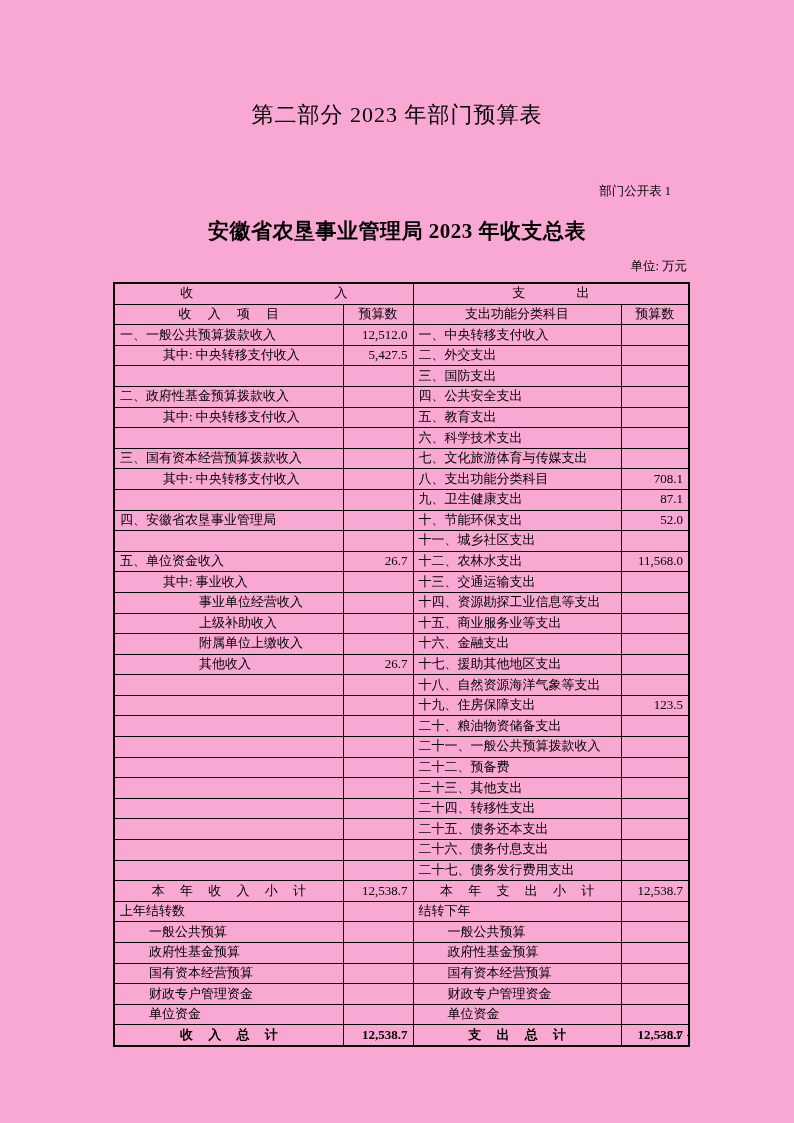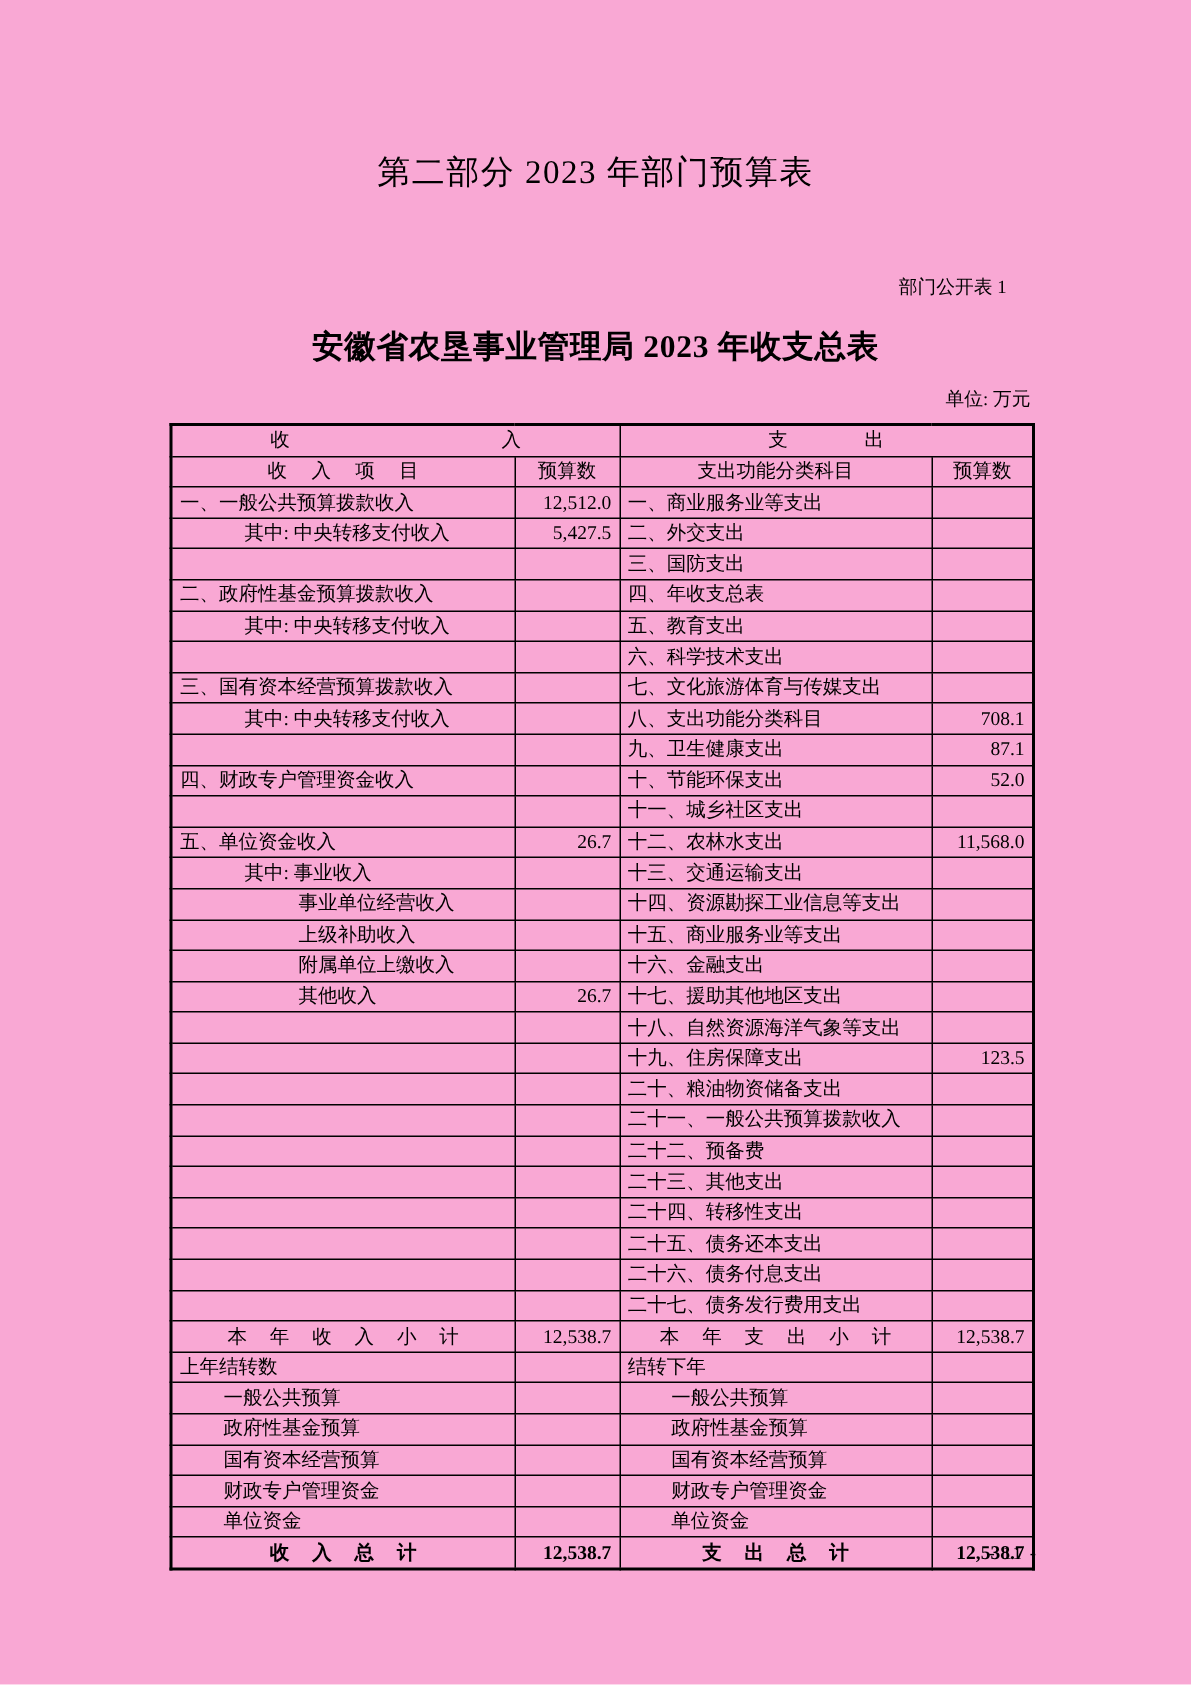--- a/index.html
+++ b/index.html
@@ -94,39 +94,39 @@
         <th class="colhead ws-m">收 入 项 目</th>
         <th class="colhead">预算数</th>
         <th class="colhead">支出功能分类科目</th>
         <th class="colhead">预算数</th>
       </tr>
     </thead>
     <tbody id="table-body">
         <tr>
           <td class="cell-item">一、一般公共预算拨款收入</td>
           <td class="cell-val">12,512.0</td>
-          <td class="cell-item">一、商业服务业等支出</td>
+          <td class="cell-item">一、中央转移支付收入</td>
           <td class="cell-val"></td>
         </tr>
         <tr>
           <td class="cell-item ind1">其中: 中央转移支付收入</td>
           <td class="cell-val">5,427.5</td>
           <td class="cell-item">二、外交支出</td>
           <td class="cell-val"></td>
         </tr>
         <tr>
           <td class="cell-item"></td>
           <td class="cell-val"></td>
           <td class="cell-item">三、国防支出</td>
           <td class="cell-val"></td>
         </tr>
         <tr>
           <td class="cell-item">二、政府性基金预算拨款收入</td>
           <td class="cell-val"></td>
-          <td class="cell-item">四、年收支总表</td>
+          <td class="cell-item">四、公共安全支出</td>
           <td class="cell-val"></td>
         </tr>
         <tr>
           <td class="cell-item ind1">其中: 中央转移支付收入</td>
           <td class="cell-val"></td>
           <td class="cell-item">五、教育支出</td>
           <td class="cell-val"></td>
         </tr>
         <tr>
           <td class="cell-item"></td>
@@ -146,21 +146,21 @@
           <td class="cell-item">八、支出功能分类科目</td>
           <td class="cell-val">708.1</td>
         </tr>
         <tr>
           <td class="cell-item"></td>
           <td class="cell-val"></td>
           <td class="cell-item">九、卫生健康支出</td>
           <td class="cell-val">87.1</td>
         </tr>
         <tr>
-          <td class="cell-item">四、财政专户管理资金收入</td>
+          <td class="cell-item">四、安徽省农垦事业管理局</td>
           <td class="cell-val"></td>
           <td class="cell-item">十、节能环保支出</td>
           <td class="cell-val">52.0</td>
         </tr>
         <tr>
           <td class="cell-item"></td>
           <td class="cell-val"></td>
           <td class="cell-item">十一、城乡社区支出</td>
           <td class="cell-val"></td>
         </tr>

